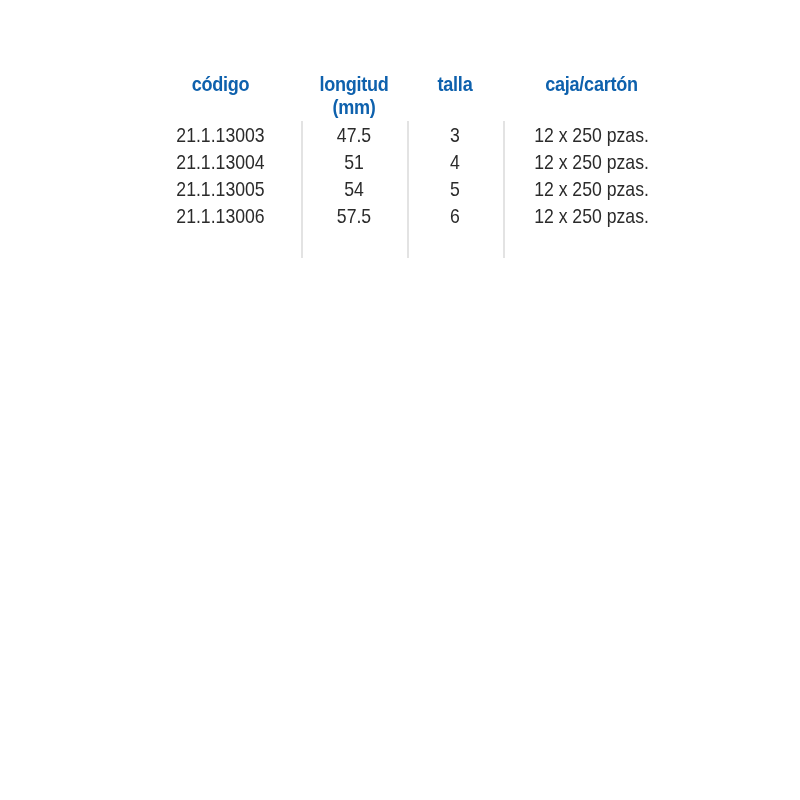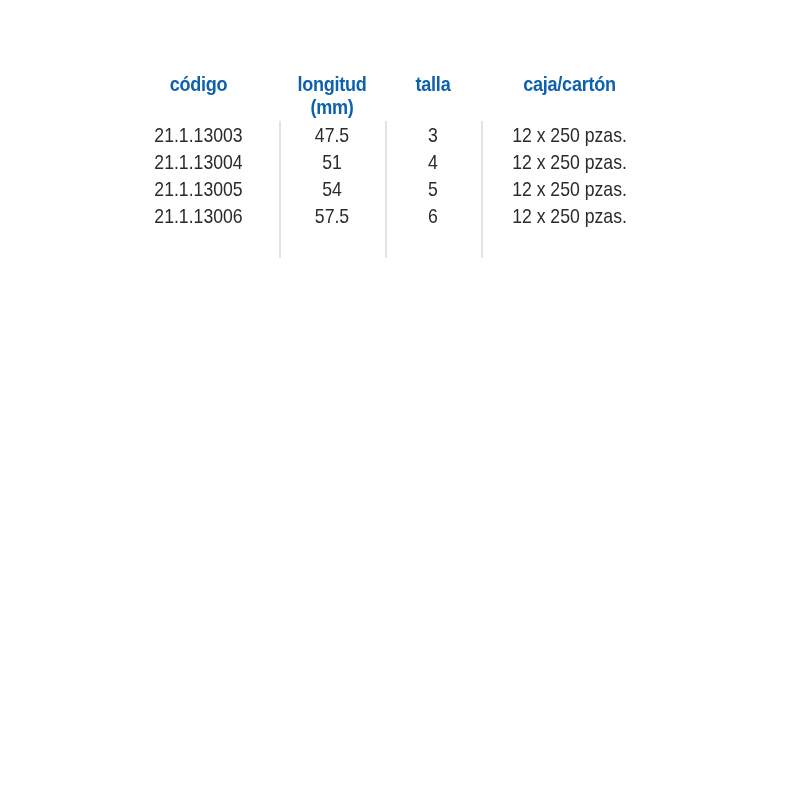--- a/index.html
+++ b/index.html
@@ -11,21 +11,21 @@
     width: 800px;
     height: 800px;
     position: relative;
     font-family: "Liberation Sans", "DejaVu Sans", sans-serif;
     overflow: hidden;
   }
 
   
   #spec-table {
     position: absolute;
-    left: 118px;
+    left: 140px;
     top: 60px;
     width: 540px;
     height: 200px;
   }
 
   
   .thead {
     display: flex;
     align-items: flex-start;
     height: 61px;

